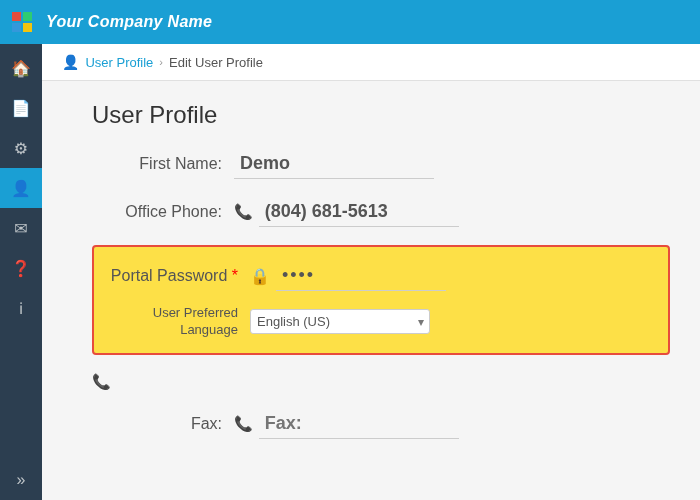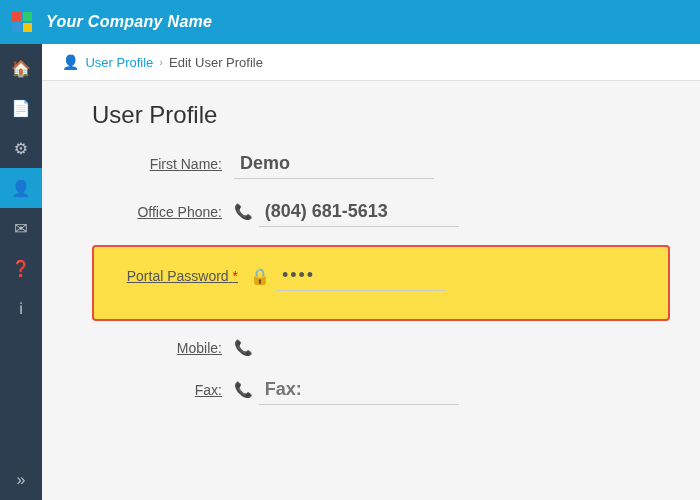--- a/index.html
+++ b/index.html
@@ -105,23 +105,22 @@
     .form-row {
       display: flex;
       align-items: center;
       margin-bottom: 18px;
     }
     .form-label {
       text-align: right;
       width: 130px;
       margin-right: 12px;
       color: #555;
-      font-size: 14px;
+      font-size: 16px;
       flex-shrink: 0;
-      text-decoration: underline;
     }
     .form-label .required {
       color: red;
     }
     .form-input {
       border: none;
       border-bottom: 1px solid #ccc;
       padding: 4px 6px;
       font-size: 18px;
       color: #555;
@@ -284,25 +283,38 @@
 
         <div class="password-row">
           <label class="form-label">
             <span>Portal Password</span>
             <span class="required">*</span>
           </label>
           <span class="lock-icon">🔒</span>
           <input type="password" class="password-dots" value="test" style="">
         </div>
 
+        <div class="lang-row">
+          <div class="lang-label">
+            <span>User Preferred</span><br>
+            <span>Language</span>
+          </div>
+          <div class="select-wrapper">
+            <select class="lang-select">
+              <option>English (US)</option>
+              <option>Spanish</option>
+              <option>French</option>
+              <option>German</option>
+            </select>
+          </div>
+        </div>
 
       </div>
 
       <div class="form-row">
-        <label class="form-label">Mobile:</label>
         <div class="phone-wrapper">
           <span class="phone-icon">📞</span>
         </div>
       </div>
 
       <div class="form-row">
         <label class="form-label">Fax:</label>
         <div class="phone-wrapper">
           <span class="phone-icon">📞</span>
           <input type="text" class="form-input" placeholder="Fax:" style="">

